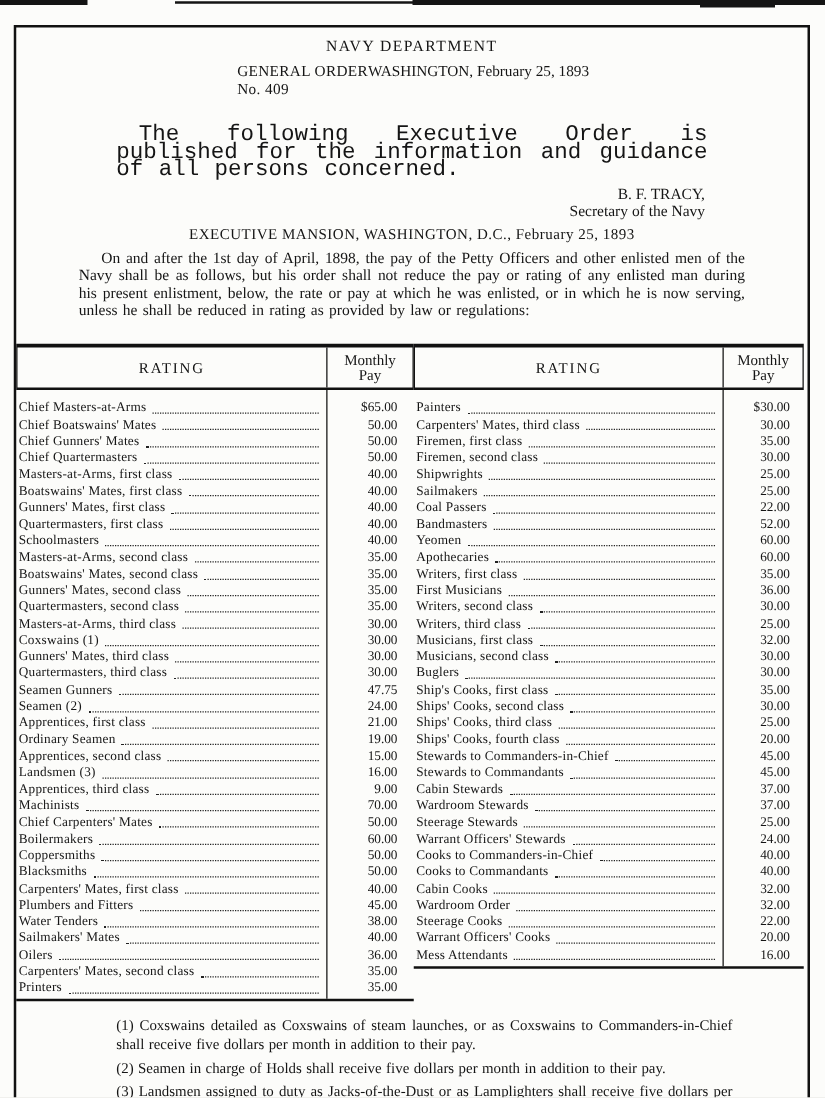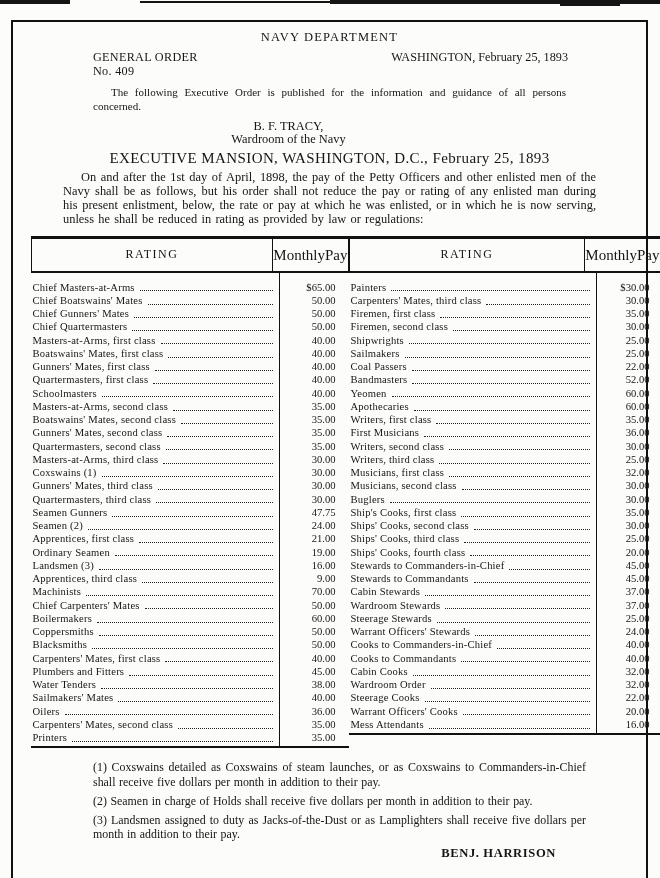--- a/index.html
+++ b/index.html
@@ -13,42 +13,42 @@
   .m1{left:0;top:0;width:70px;height:4px;}
   .m2{left:140px;top:1px;width:200px;height:2px;}
   .m3{left:330px;top:0;width:330px;height:4px;}
   .m4{left:560px;top:3px;width:60px;height:3px;}
 
   .page{
     position:absolute;left:11px;top:20px;width:637px;height:862px;
     border:2px solid #111;box-sizing:border-box;background:transparent;
   }
   .navy{margin-top:8px;text-align:center;font-size:12.5px;letter-spacing:1.2px;line-height:14px;}
-  .order-row{display:flex;justify-content:space-between;margin:6px 78px 0 80px;}
+  .order-row{display:flex;justify-content:center;margin:6px 78px 0 80px;}
   .order-block{font-size:12.2px;line-height:14px;letter-spacing:.3px;}
   .dateline{font-size:12.2px;line-height:14px;}
-  .para1{margin:8px 80px 0 80px;font-size:11px;line-height:13.8px;text-align:justify;text-indent:18px;word-spacing:1.5px;}
-  .sig1{margin:6px 82px 0 0;text-align:center;font-size:12.4px;line-height:13.5px;}
-  .mansion{margin-top:4px;text-align:center;font-size:15px;letter-spacing:.4px;line-height:14px;}
+  .para1{margin:24px 80px 0 80px;font-size:18px;line-height:13.8px;text-align:justify;text-indent:18px;word-spacing:1.5px;font-family:Liberation Mono, monospace;}
+  .sig1{margin:6px 82px 0 0;text-align:right;font-size:12.4px;line-height:13.5px;}
+  .mansion{margin-top:4px;text-align:center;font-size:12px;letter-spacing:.4px;line-height:14px;}
   .para2{margin:5px 50px 0 50px;font-size:12.4px;line-height:14px;text-align:justify;text-indent:18px;word-spacing:1.2px;}
 
-  .tables{display:flex;justify-content:center;margin-top:10px;padding-left:32px;}
+  .tables{display:flex;justify-content:flex-start;margin-top:20px;}
   .paytable{box-sizing:border-box;}
   .table-left{width:318px;--ratingcol:248px;}
   .table-right{width:312px;--ratingcol:247px;}
   .thead{
     display:flex;align-items:stretch;height:37px;box-sizing:border-box;
     border:1px solid #111;border-top:3px solid #111;border-bottom:2px solid #111;
   }
   .th-rating{
     width:var(--ratingcol);box-sizing:border-box;border-right:1px solid #111;
     display:flex;align-items:center;justify-content:center;
     font-size:12px;letter-spacing:1.5px;
   }
-  .th-pay{flex:1;display:flex;flex-direction:row;align-items:center;justify-content:center;font-size:15px;line-height:12px;}
+  .th-pay{flex:1;display:flex;flex-direction:column;align-items:center;justify-content:center;font-size:12px;line-height:12px;}
   .tbody{
     position:relative;padding:8px 0 2px 0;border-bottom:2px solid #111;box-sizing:border-box;
   }
   .tbody::before{
     content:'';position:absolute;top:0;bottom:0;left:var(--ratingcol);width:1px;background:#111;
   }
   .prow{display:flex;height:13.25px;line-height:13.25px;font-size:10.6px;}
   .prow .rating{white-space:nowrap;padding-left:2px;letter-spacing:.2px;}
   .prow .leader{flex:1;border-bottom:1.4px dotted #222;margin:0 6px 2.5px 5px;min-width:6px;}
   .prow .pay{width:calc(100% - var(--ratingcol));max-width:70px;flex:none;box-sizing:border-box;text-align:right;padding-right:13px;white-space:nowrap;}
@@ -79,21 +79,21 @@
         <div>GENERAL ORDER</div>
         <div>No. 409</div>
       </div>
       <div class="dateline">WASHINGTON, February 25, 1893</div>
     </div>
 
     <div class="para1">The following Executive Order is published for the information and guidance of all persons concerned.</div>
 
     <div class="sig1">
       <div>B. F. TRACY,</div>
-      <div>Wardroom of the Navy</div>
+      <div>Secretary of the Navy</div>
     </div>
 
     <div class="mansion">EXECUTIVE MANSION, WASHINGTON, D.C., February 25, 1893</div>
 
     <div class="para2">On and after the 1st day of April, 1898, the pay of the Petty Officers and other enlisted men of the Navy shall be as follows, but his order shall not reduce the pay or rating of any enlisted man during his present enlistment, below, the rate or pay at which he was enlisted, or in which he is now serving, unless he shall be reduced in rating as provided by law or regulations:</div>
 
     <div class="tables">
       <section class="paytable table-left">
         <header class="thead">
           <span class="th-rating">RATING</span>
@@ -202,20 +202,25 @@
               <span class="rating">Apprentices, first class</span>
               <span class="leader"></span>
               <span class="pay">21.00</span>
             </div>
             <div class="prow">
               <span class="rating">Ordinary Seamen</span>
               <span class="leader"></span>
               <span class="pay">19.00</span>
             </div>
             <div class="prow">
+              <span class="rating">Apprentices, second class</span>
+              <span class="leader"></span>
+              <span class="pay">15.00</span>
+            </div>
+            <div class="prow">
               <span class="rating">Landsmen (3)</span>
               <span class="leader"></span>
               <span class="pay">16.00</span>
             </div>
             <div class="prow">
               <span class="rating">Apprentices, third class</span>
               <span class="leader"></span>
               <span class="pay">9.00</span>
             </div>
             <div class="prow">

